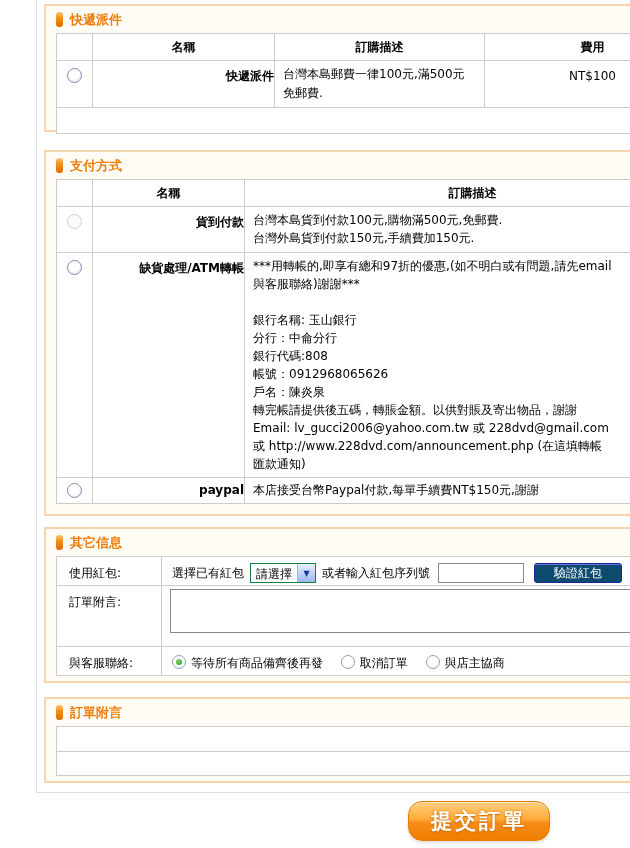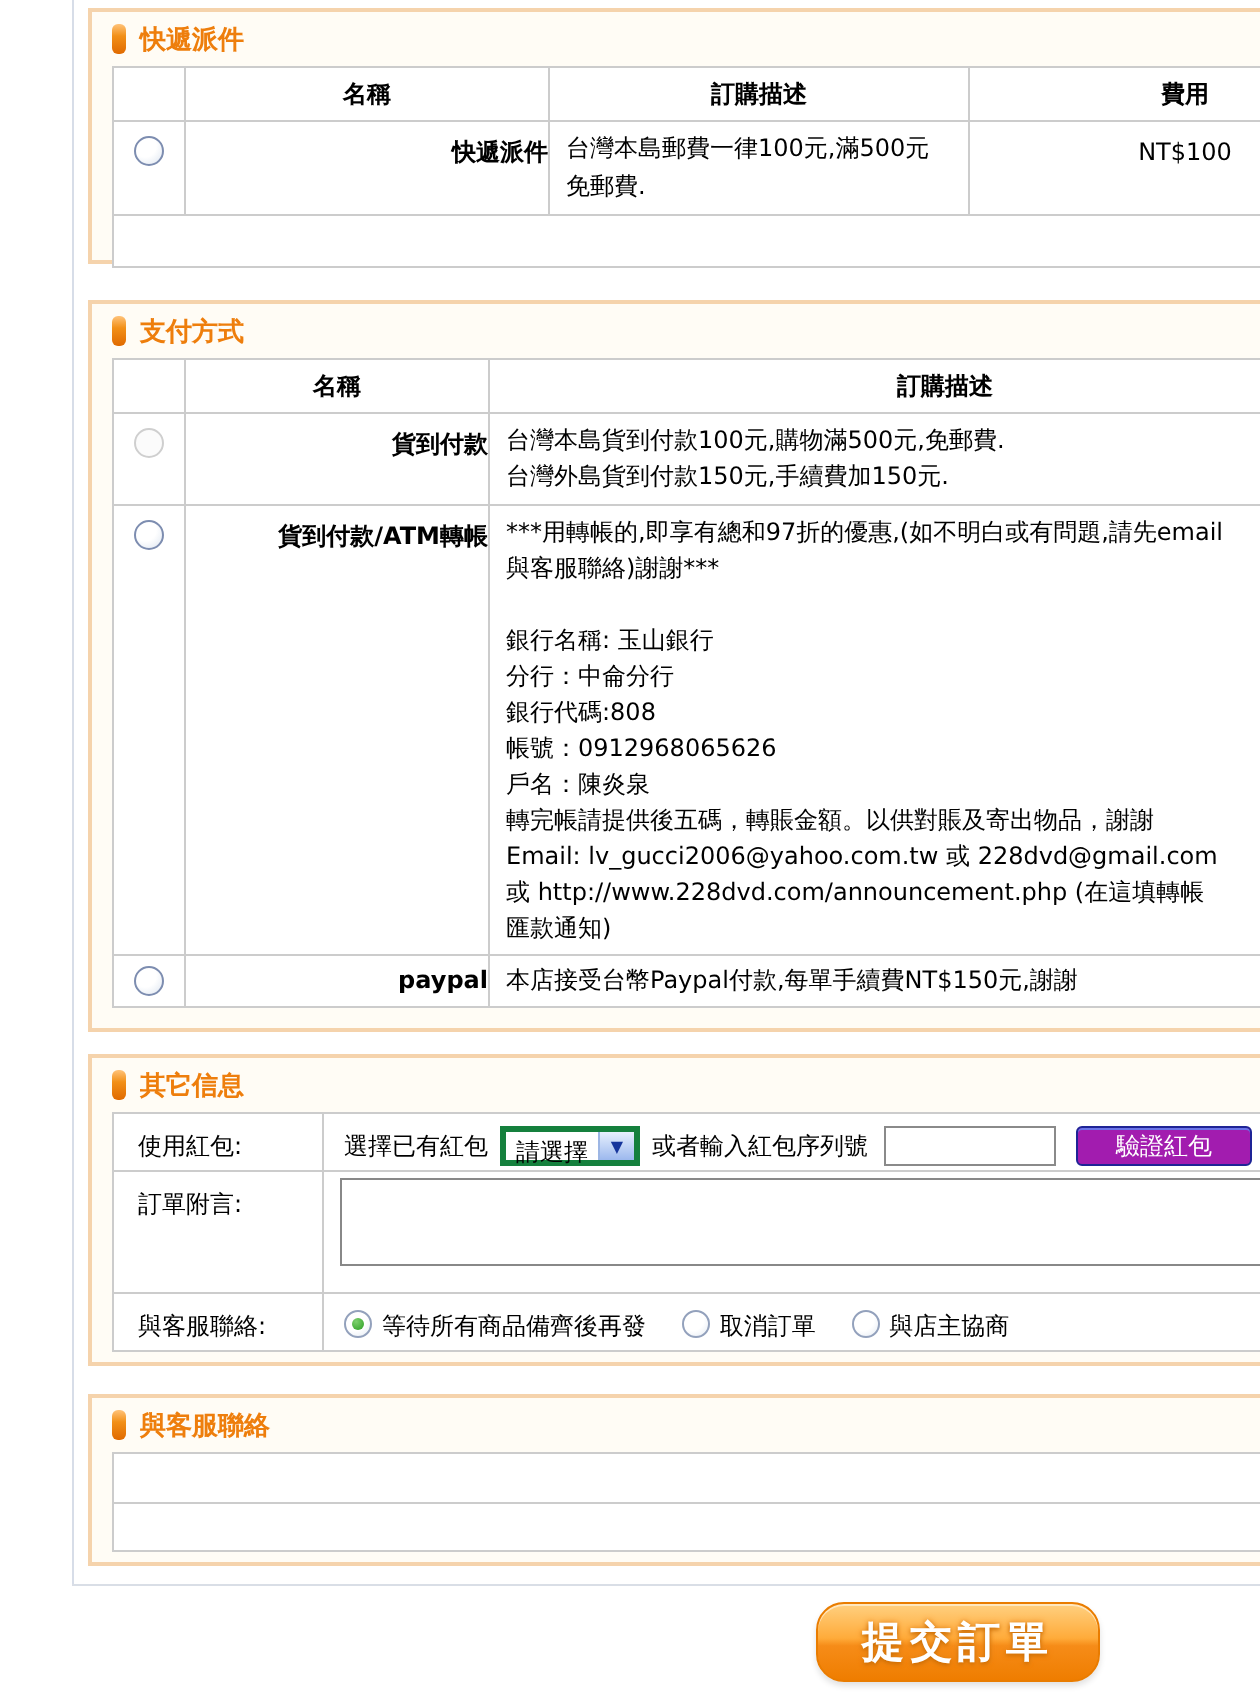--- a/index.html
+++ b/index.html
@@ -26,27 +26,27 @@
   .radio{display:inline-block;width:13px;height:13px;border-radius:50%;
     border:1px solid #7d8db0;background:radial-gradient(circle at 35% 30%,#ffffff 45%,#dde5f0);}
   .radio.disabled{border-color:#cfcfcf;background:#fbfbfb;}
   .radio2{display:inline-block;width:12px;height:12px;border-radius:50%;position:relative;vertical-align:-2px;
     border:1px solid #93a1bc;background:radial-gradient(circle at 35% 30%,#ffffff 50%,#e3eaf3);margin-right:5px;}
   .radio2.selected::after{content:"";position:absolute;left:3px;top:3px;width:6px;height:6px;border-radius:50%;
     background:radial-gradient(circle at 35% 30%,#7ed06e,#2a9e22);}
 
   .label-cell{font-weight:normal;padding:8px 0 0 12px !important;}
   .widget-row{display:flex;align-items:center;padding:4px 0 0 10px;height:24px;}
-  .fake-select{display:inline-flex;align-items:stretch;height:20px;border:3px solid #15803d;background:#fff;
+  .fake-select{display:inline-flex;align-items:stretch;height:20px;border:1px solid #15803d;background:#fff;
     margin:0 6px;box-sizing:border-box;}
   .fake-select .sel-text{padding:2px 5px 0 5px;line-height:16px;}
   .fake-select .sel-arrow{width:17px;display:flex;align-items:center;justify-content:center;
     background:linear-gradient(180deg,#e7f0fd,#9cb8ee);border-left:1px solid #9db6e4;color:#16359c;font-size:8px;}
   .redpacket-input{width:86px;height:20px;border:1px solid #8a8a8a;background:#fff;margin-left:8px;box-sizing:border-box;}
-  .verify-btn{display:inline-block;width:88px;height:20px;margin-left:10px;background:#a21caf;color:#fff;
+  .verify-btn{display:inline-block;width:88px;height:20px;margin-left:10px;background:#0c4a6e;color:#fff;
     border:1px solid #1e2496;border-radius:3px;text-align:center;line-height:18px;font-size:12px;
     box-shadow:inset 0 1px 0 #6b74e8;box-sizing:border-box;}
   .order-textarea{display:block;width:478px;height:44px;margin:3px 0 0 8px;border:1px solid #888;background:#fff;
     resize:none;box-sizing:border-box;}
   .stockout-opts{padding:8px 0 0 10px;}
   .stockout-opts .opt{margin-right:14px;white-space:nowrap;}
 
   .total-box{margin-left:10px;width:645px;height:50px;border:1px solid #ccc;background:#fff;box-sizing:border-box;}
   .total-box .row1{height:24px;border-bottom:1px solid #ccc;}
 
@@ -112,21 +112,21 @@
     <tr style="height:46px;">
       <td class="radio-cell"><span class="radio disabled"></span></td>
       <td class="name-cell">貨到付款</td>
       <td class="desc-cell">
         <div class="descline">台灣本島貨到付款100元,購物滿500元,免郵費.</div>
         <div class="descline">台灣外島貨到付款150元,手續費加150元.</div>
       </td>
     </tr>
     <tr style="height:222px;">
       <td class="radio-cell"><span class="radio"></span></td>
-      <td class="name-cell">貨到付款/ATM轉帳</td>
+      <td class="name-cell">缺貨處理/ATM轉帳</td>
       <td class="desc-cell">
         <div class="descline">***用轉帳的,即享有總和97折的優惠,(如不明白或有問題,請先email</div>
         <div class="descline">與客服聯絡)謝謝***</div>
         <div class="descline"></div>
         <div class="descline">銀行名稱: 玉山銀行</div>
         <div class="descline">分行：中侖分行</div>
         <div class="descline">銀行代碼:808</div>
         <div class="descline">帳號：0912968065626</div>
         <div class="descline">戶名：陳炎泉</div>
         <div class="descline">轉完帳請提供後五碼，轉賬金額。以供對賬及寄出物品，謝謝</div>
@@ -186,21 +186,21 @@
           <span class="opt"><span class="radio2"></span><span>與店主協商</span></span>
         </div>
       </td>
     </tr>
   </tbody>
     </table>
 </div>
 
 <div class="panel" style="top:697px;height:86px;">
   <div class="panel-title">
-    <span class="bullet"></span><span class="title-text">與客服聯絡</span>
+    <span class="bullet"></span><span class="title-text">訂單附言</span>
   </div>
   <div class="total-box">
     <div class="row1"></div>
     <div class="row2"></div>
   </div>
 </div>
 
 <div class="submit-btn">提交訂單</div>
 
 </body></html>

